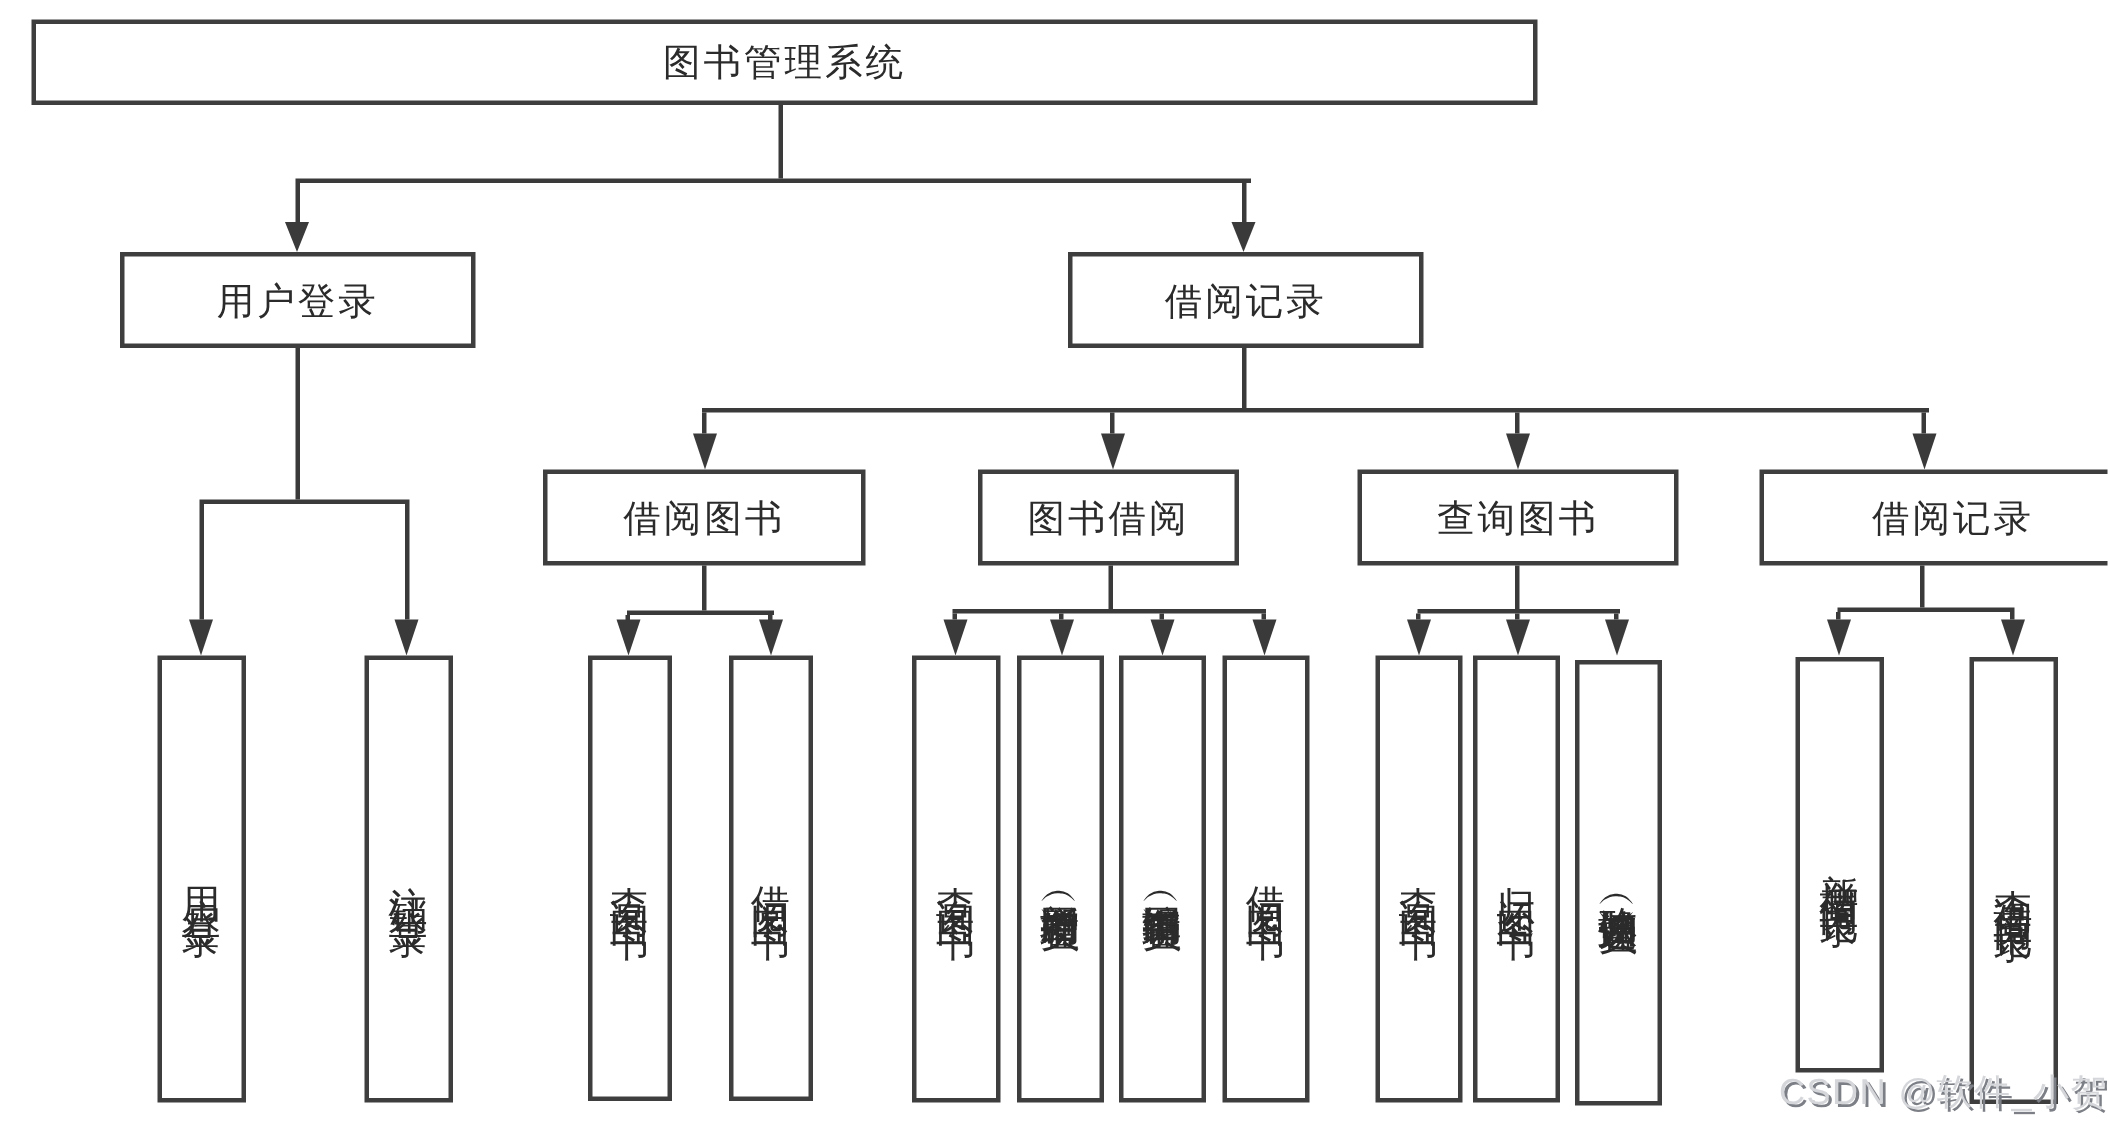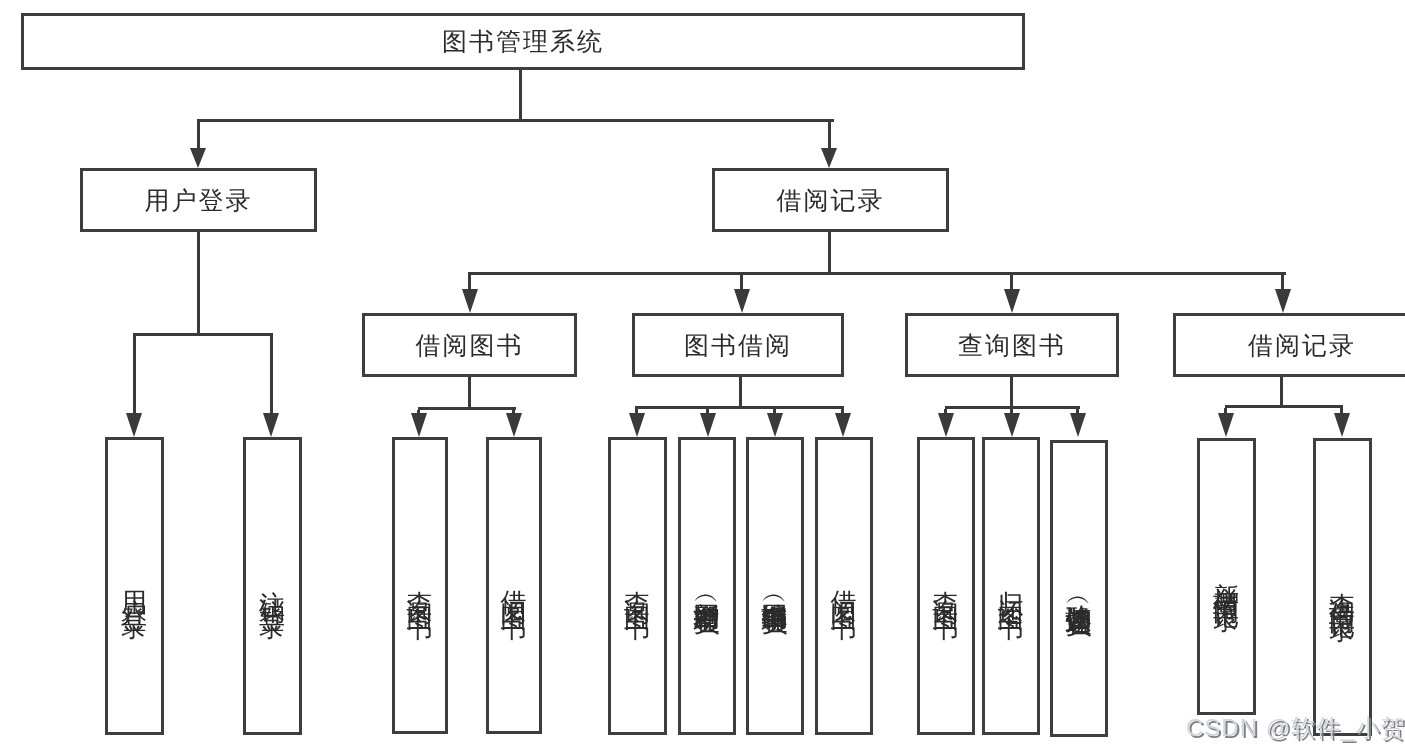--- a/index.html
+++ b/index.html
@@ -72,21 +72,21 @@
   <div class="line" style="left:740px;top:275px;width:3px;height:14px"></div>
   <div class="tri" style="left:734px;top:289px"></div>
   <div class="line" style="left:1010px;top:275px;width:3px;height:14px"></div>
   <div class="tri" style="left:1004px;top:289px"></div>
   <div class="line" style="left:1281px;top:275px;width:3px;height:14px"></div>
   <div class="tri" style="left:1275px;top:289px"></div>
 
   <div class="hbox" style="left:362px;top:313px;width:215px;height:64px">
     <span>借阅图书</span>
   </div>
-  <div class="hbox" style="left:632px;top:313px;width:212px;height:64px">
+  <div class="hbox" style="left:652px;top:313px;width:174px;height:64px">
     <span>图书借阅</span>
   </div>
   <div class="hbox" style="left:905px;top:313px;width:214px;height:64px">
     <span>查询图书</span>
   </div>
   <div class="hbox" style="left:1173px;top:313px;width:258px;height:64px">
     <span>借阅记录</span>
   </div>
 
   <div class="line" style="left:468px;top:377px;width:3px;height:30px"></div>

